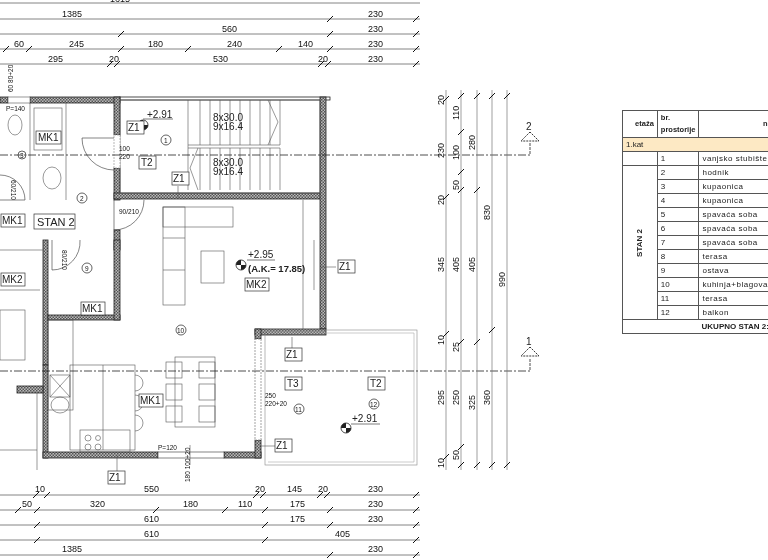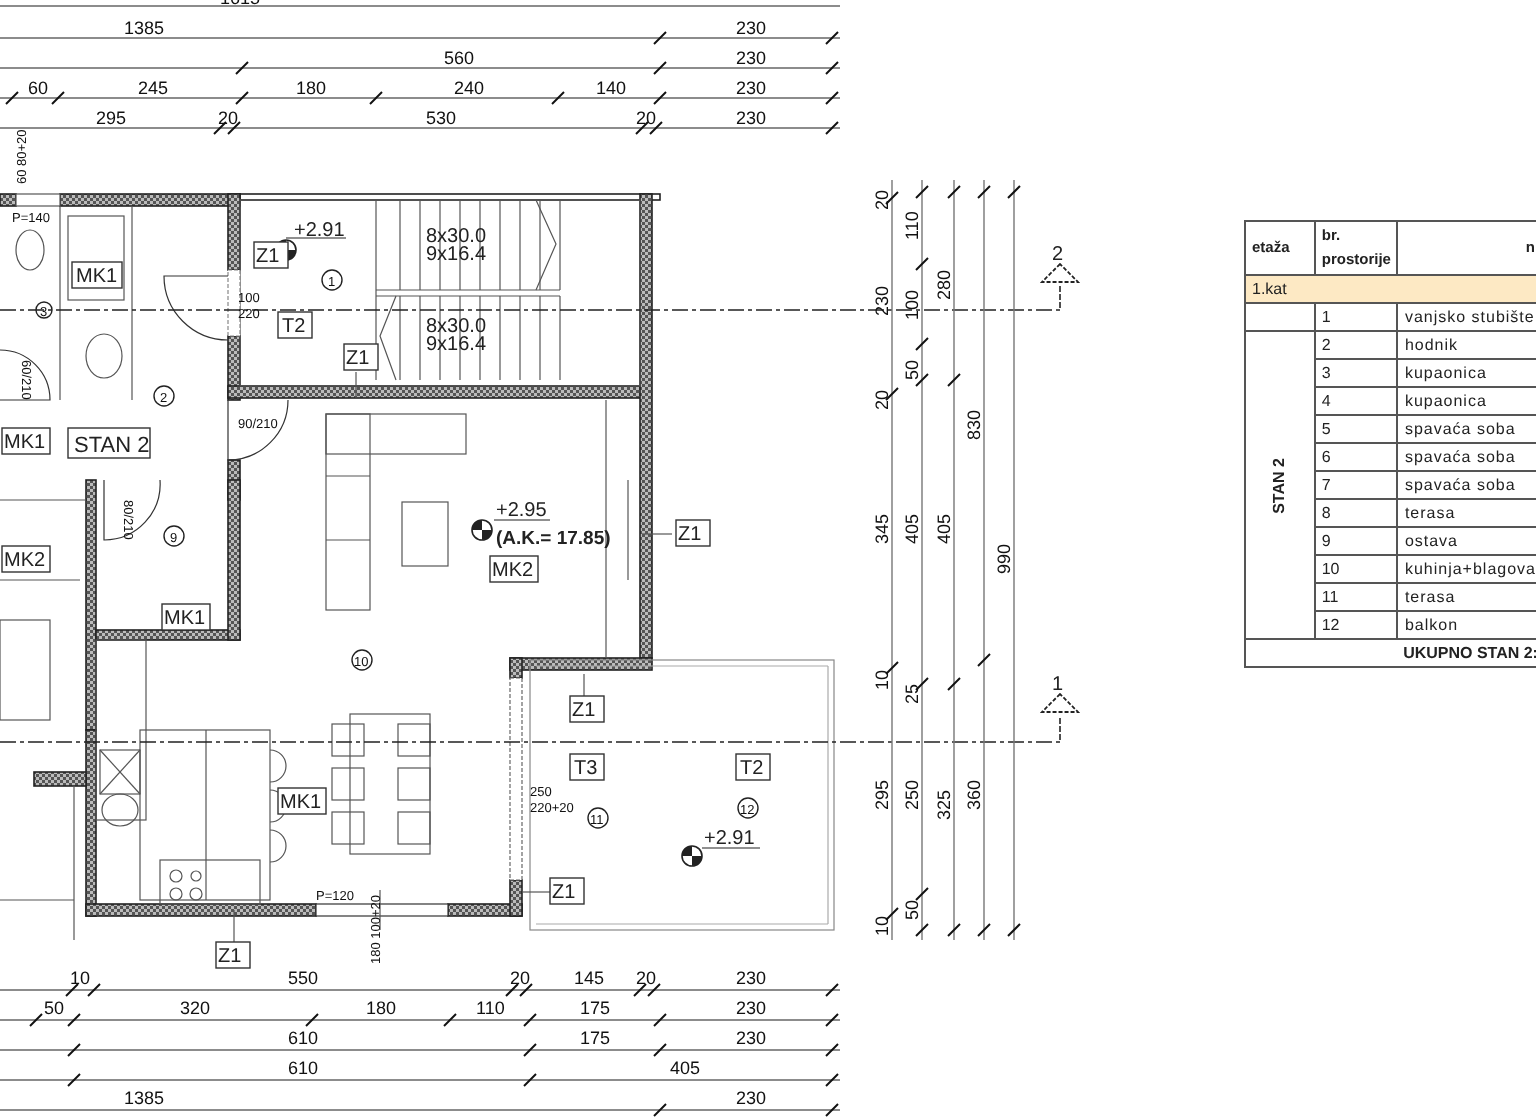--- a/index.html
+++ b/index.html
@@ -5,21 +5,21 @@
   html,body{margin:0;padding:0;background:#fff;}
   body{width:768px;height:560px;position:relative;overflow:hidden;font-family:"Liberation Sans",sans-serif;}
   #plan{position:absolute;left:0;top:0;width:768px;height:560px;}
   .dimtxt{font-family:"Liberation Sans",sans-serif;font-size:9px;fill:#111;}
   .lbl{font-family:"Liberation Sans",sans-serif;font-size:10px;fill:#222;}
   .tag{font-family:"Liberation Sans",sans-serif;font-size:10px;fill:#222;}
   .small{font-family:"Liberation Sans",sans-serif;font-size:6.5px;fill:#111;}
   
   #room-table{position:absolute;left:622px;top:110px;border-collapse:collapse;font-family:"Liberation Sans",sans-serif;font-size:8px;color:#222;}
   #room-table td,#room-table th{border:1px solid #555;padding:0 3px;height:13px;line-height:12px;}
-  #room-table th{font-weight:bold;font-size:7.5px;text-align:left;height:26px;}
+  #room-table th{font-weight:bold;font-size:7.5px;text-align:right;height:26px;}
   #room-table .kat td{background:#fde9c4;font-size:8px;}
   #room-table .num{text-align:left;width:38px;}
   #room-table .name{width:120px;letter-spacing:0.5px;}
   #room-table .etaza{width:38px;}
   #room-table .stan{text-align:center;font-weight:bold;}
   #room-table .stan span{display:inline-block;transform:rotate(-90deg);white-space:nowrap;font-size:8px;}
   #room-table .total td{font-weight:bold;text-align:right;padding-right:2px;}
 </style>
 </head>
 <body>

